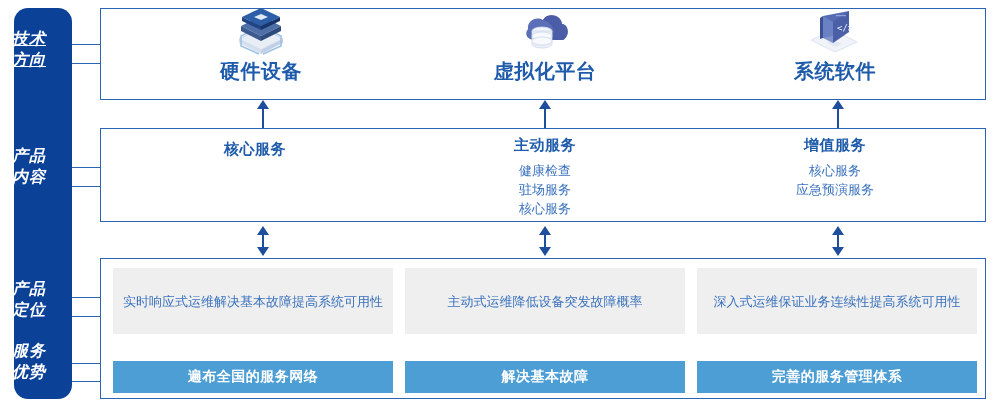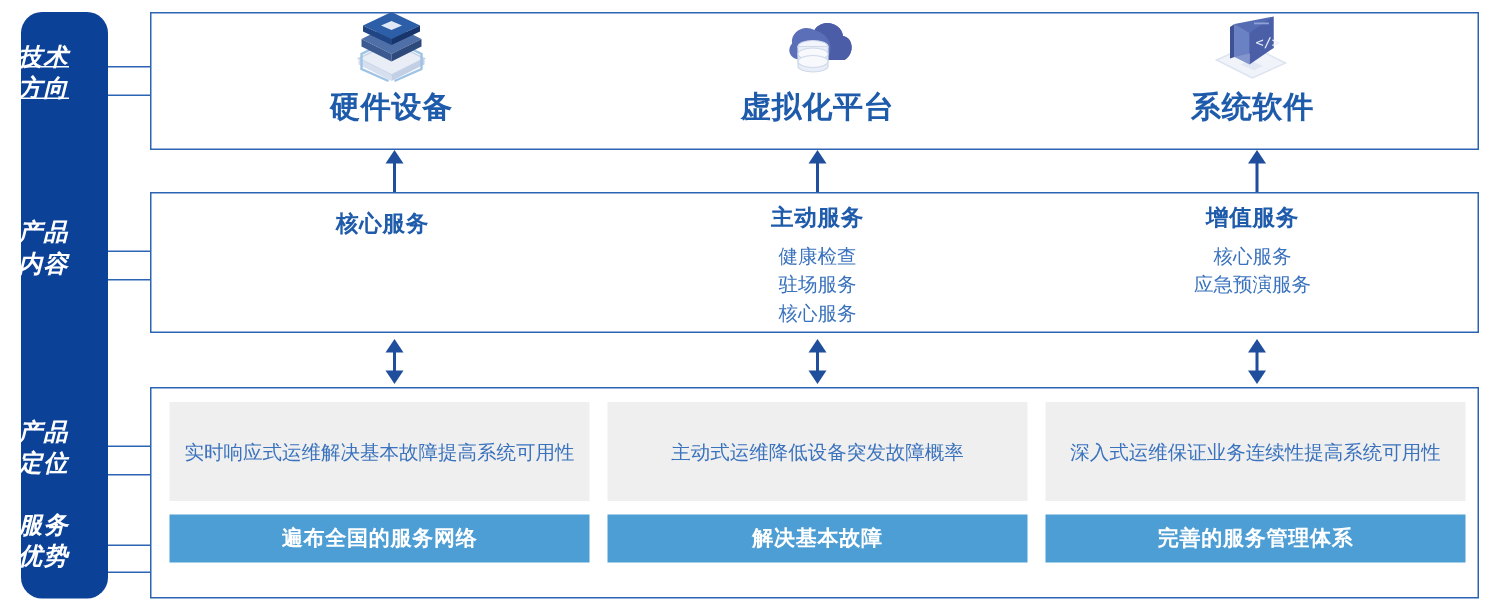--- a/index.html
+++ b/index.html
@@ -129,21 +129,21 @@
     flex-direction: row;
     align-items: center;
     justify-content: center;
   }
   .gray-line {
     font-size: 13px;
     color: #3a72bd;
     line-height: 19px;
   }
   .blue-bar {
-    margin-top: 9px;
+    margin-top: 27px;
     width: 280px;
     height: 32px;
     background: #4d9ed4;
     display: flex;
     align-items: center;
     justify-content: center;
     color: #ffffff;
     font-size: 14px;
     font-weight: bold;
     letter-spacing: 0.5px;

